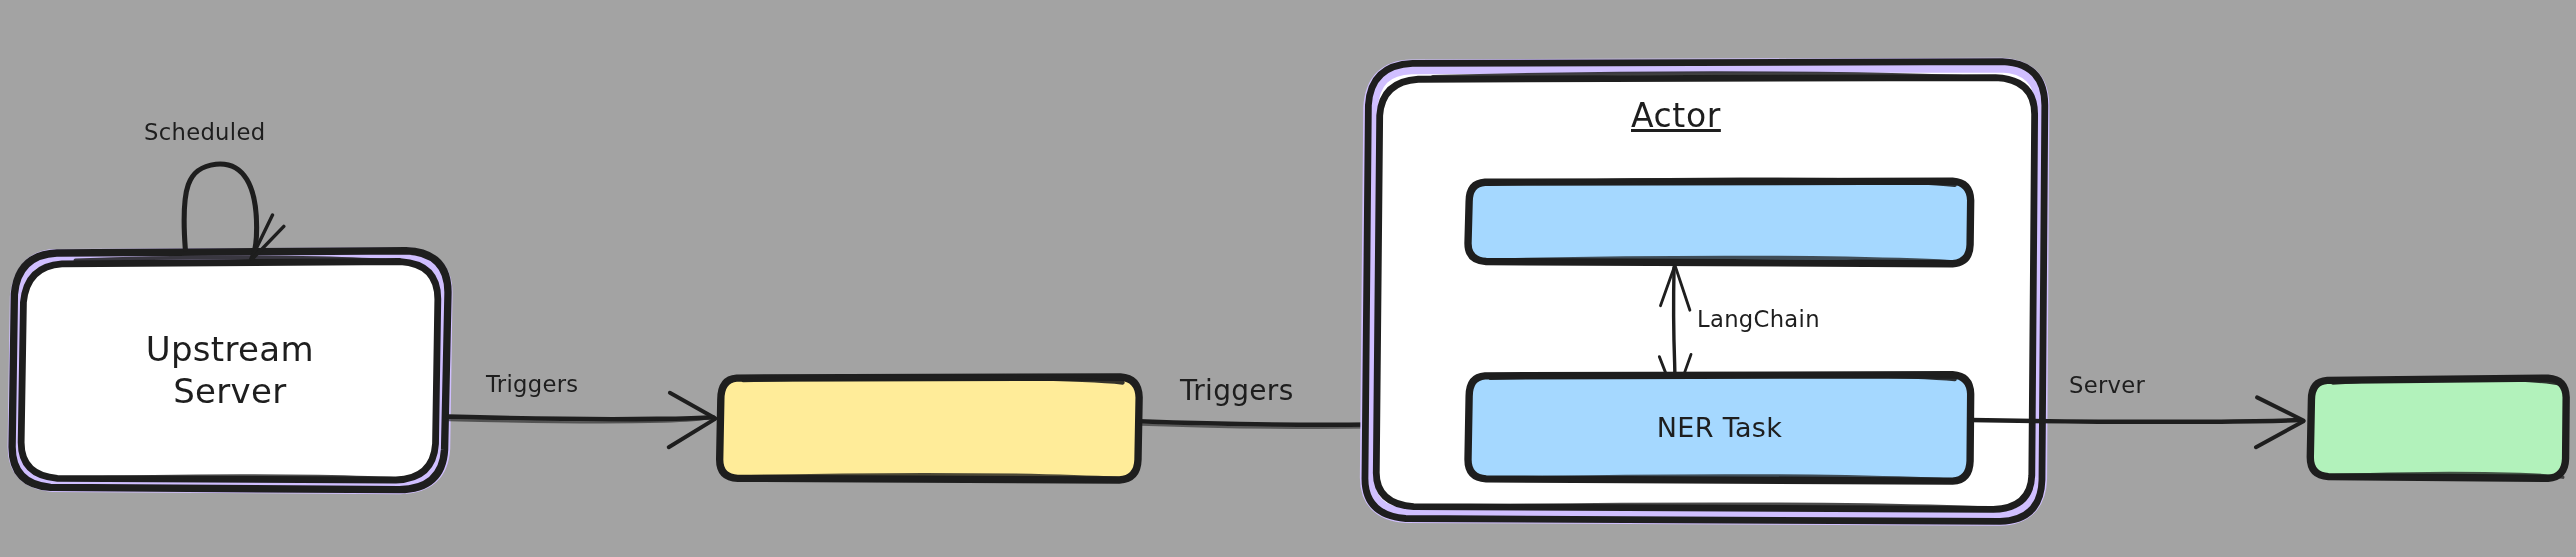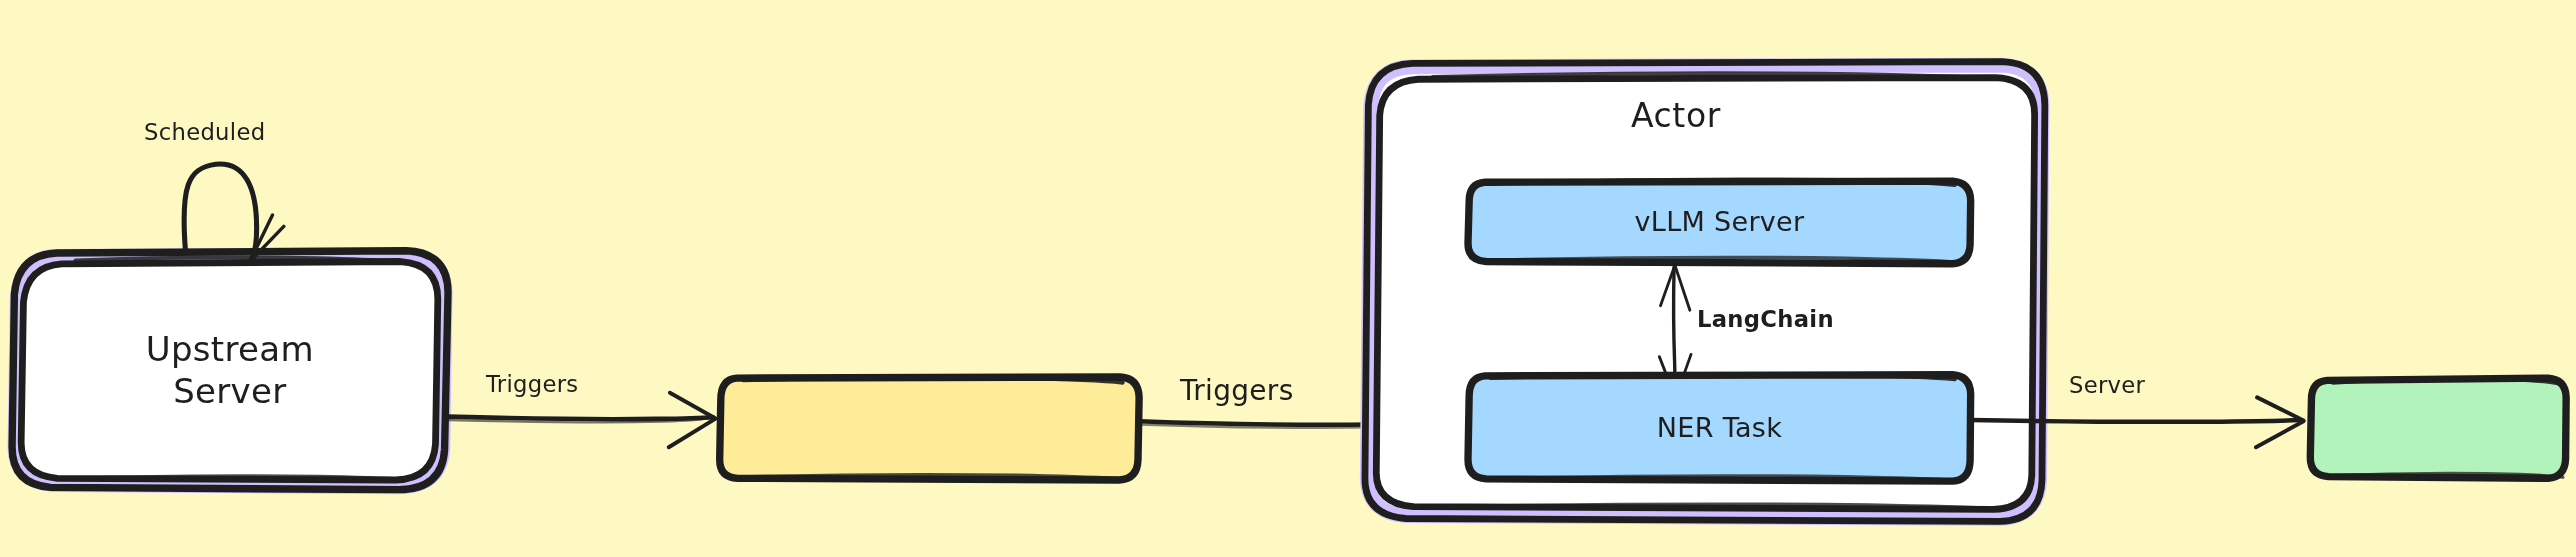--- a/index.html
+++ b/index.html
@@ -7,21 +7,21 @@
     padding: 0;
     background: #ffffff;
   }
   body {
     font-family: "DejaVu Sans", sans-serif;
   }
   #canvas {
     position: relative;
     width: 2576px;
     height: 557px;
-    background: #fef9c3;
+    background: #a3a3a3;
     overflow: hidden;
   }
   #sketch {
     position: absolute;
     left: 0;
     top: 0;
     width: 2576px;
     height: 557px;
   }
   .node-label {
@@ -43,20 +43,21 @@
     font-family: "DejaVu Sans", sans-serif;
     letter-spacing: 0.3px;
     white-space: nowrap;
   }
   .group-title {
     position: absolute;
     color: #1e1e1e;
     font-family: "DejaVu Sans", sans-serif;
     letter-spacing: 0.6px;
     white-space: nowrap;
+    text-decoration: underline;
   }
 </style>
 </head>
 <body>
 
 <div id="canvas">
 
   <svg id="sketch" viewBox="0 0 4548 984" xmlns="http://www.w3.org/2000/svg">
 
     <g>
@@ -171,23 +172,22 @@
   <div class="node-label" style="left:11.3px; top:251px; width:437px; height:239px; font-size:34px;">Upstream
 Server</div>
 
   <div class="edge-label" style="left:486px; top:371px; font-size:22.7px;">Triggers</div>
 
 
   <div class="edge-label" style="left:1180px; top:374px; font-size:28px;">Triggers</div>
 
   <div class="group-title" style="left:1631px; top:96px; font-size:33px;">Actor</div>
 
-  <div class="node-label" style="left:1468px; top:181px; width:503px; height:82px; font-size:27px;">vLLM Server</div>
 
-  <div class="edge-label" style="left:1697px; top:306px; font-size:22.7px;font-weight:bold;">LangChain</div>
+  <div class="edge-label" style="left:1697px; top:306px; font-size:22.7px;">LangChain</div>
 
   <div class="node-label" style="left:1468px; top:375px; width:503px; height:106px; font-size:27px;">NER Task</div>
 
   <div class="edge-label" style="left:2069px; top:372px; font-size:22.7px;">Server</div>
 
 
 </div>
 
 
 </body></html>

